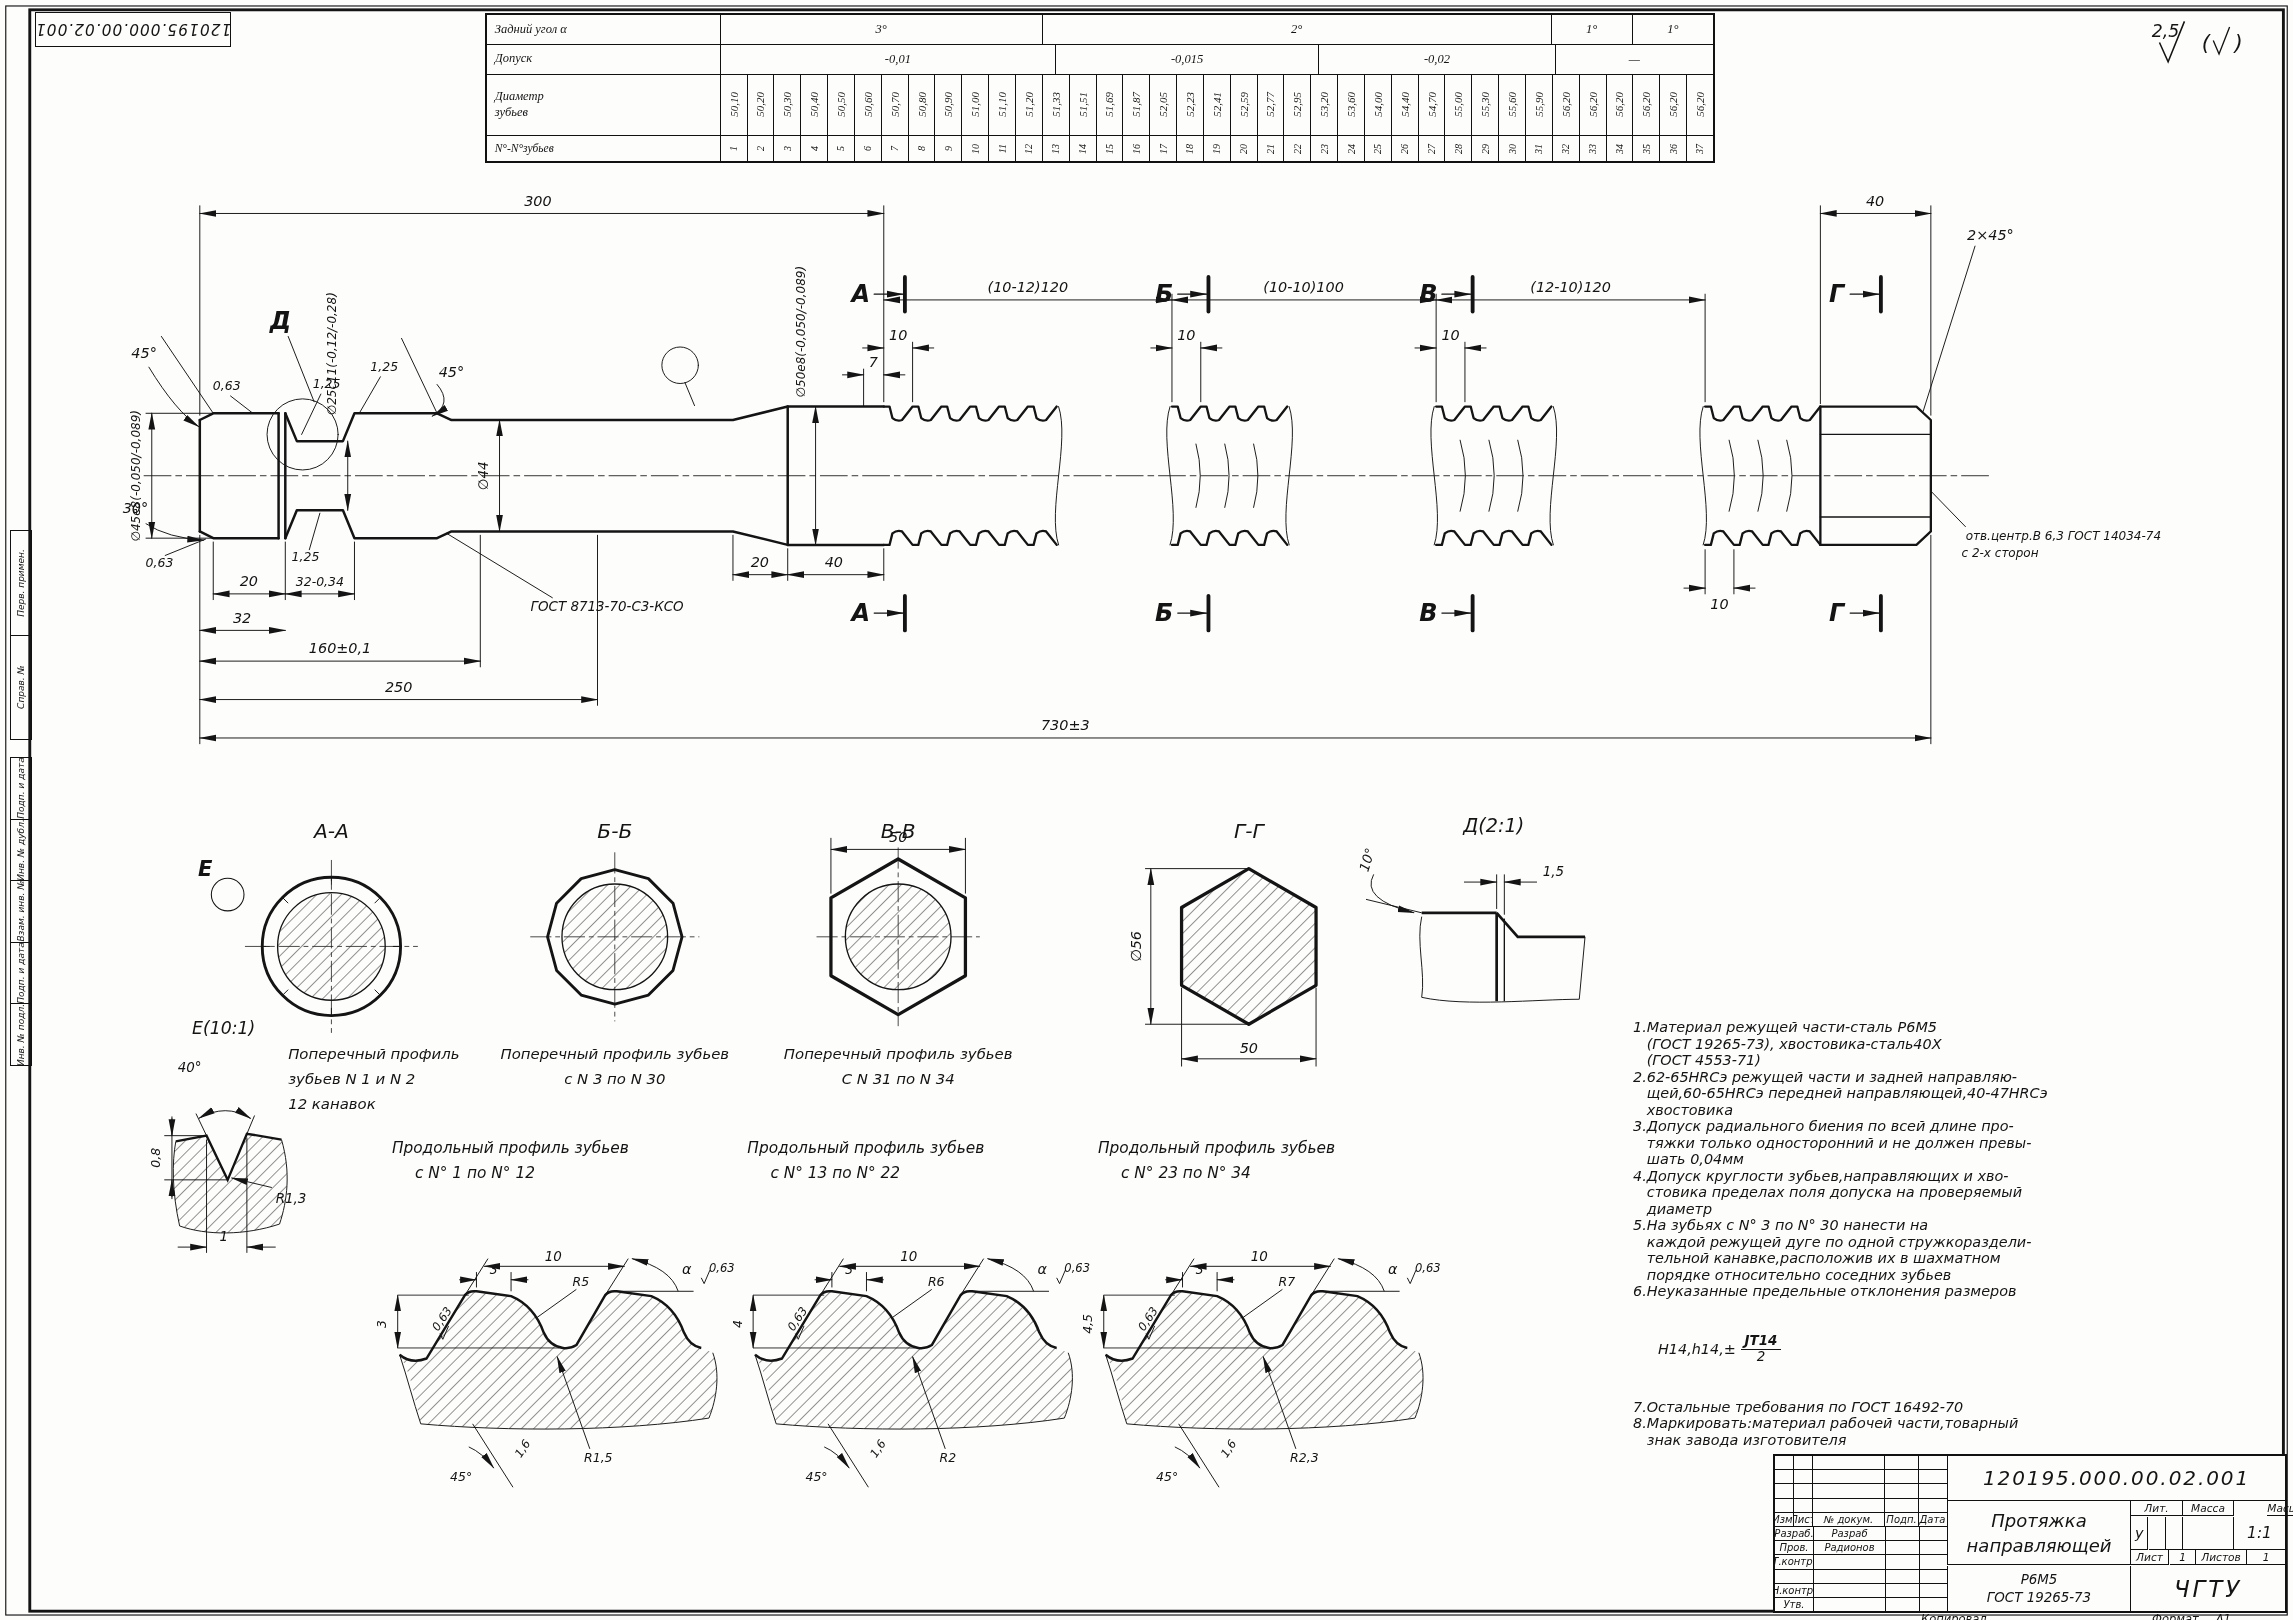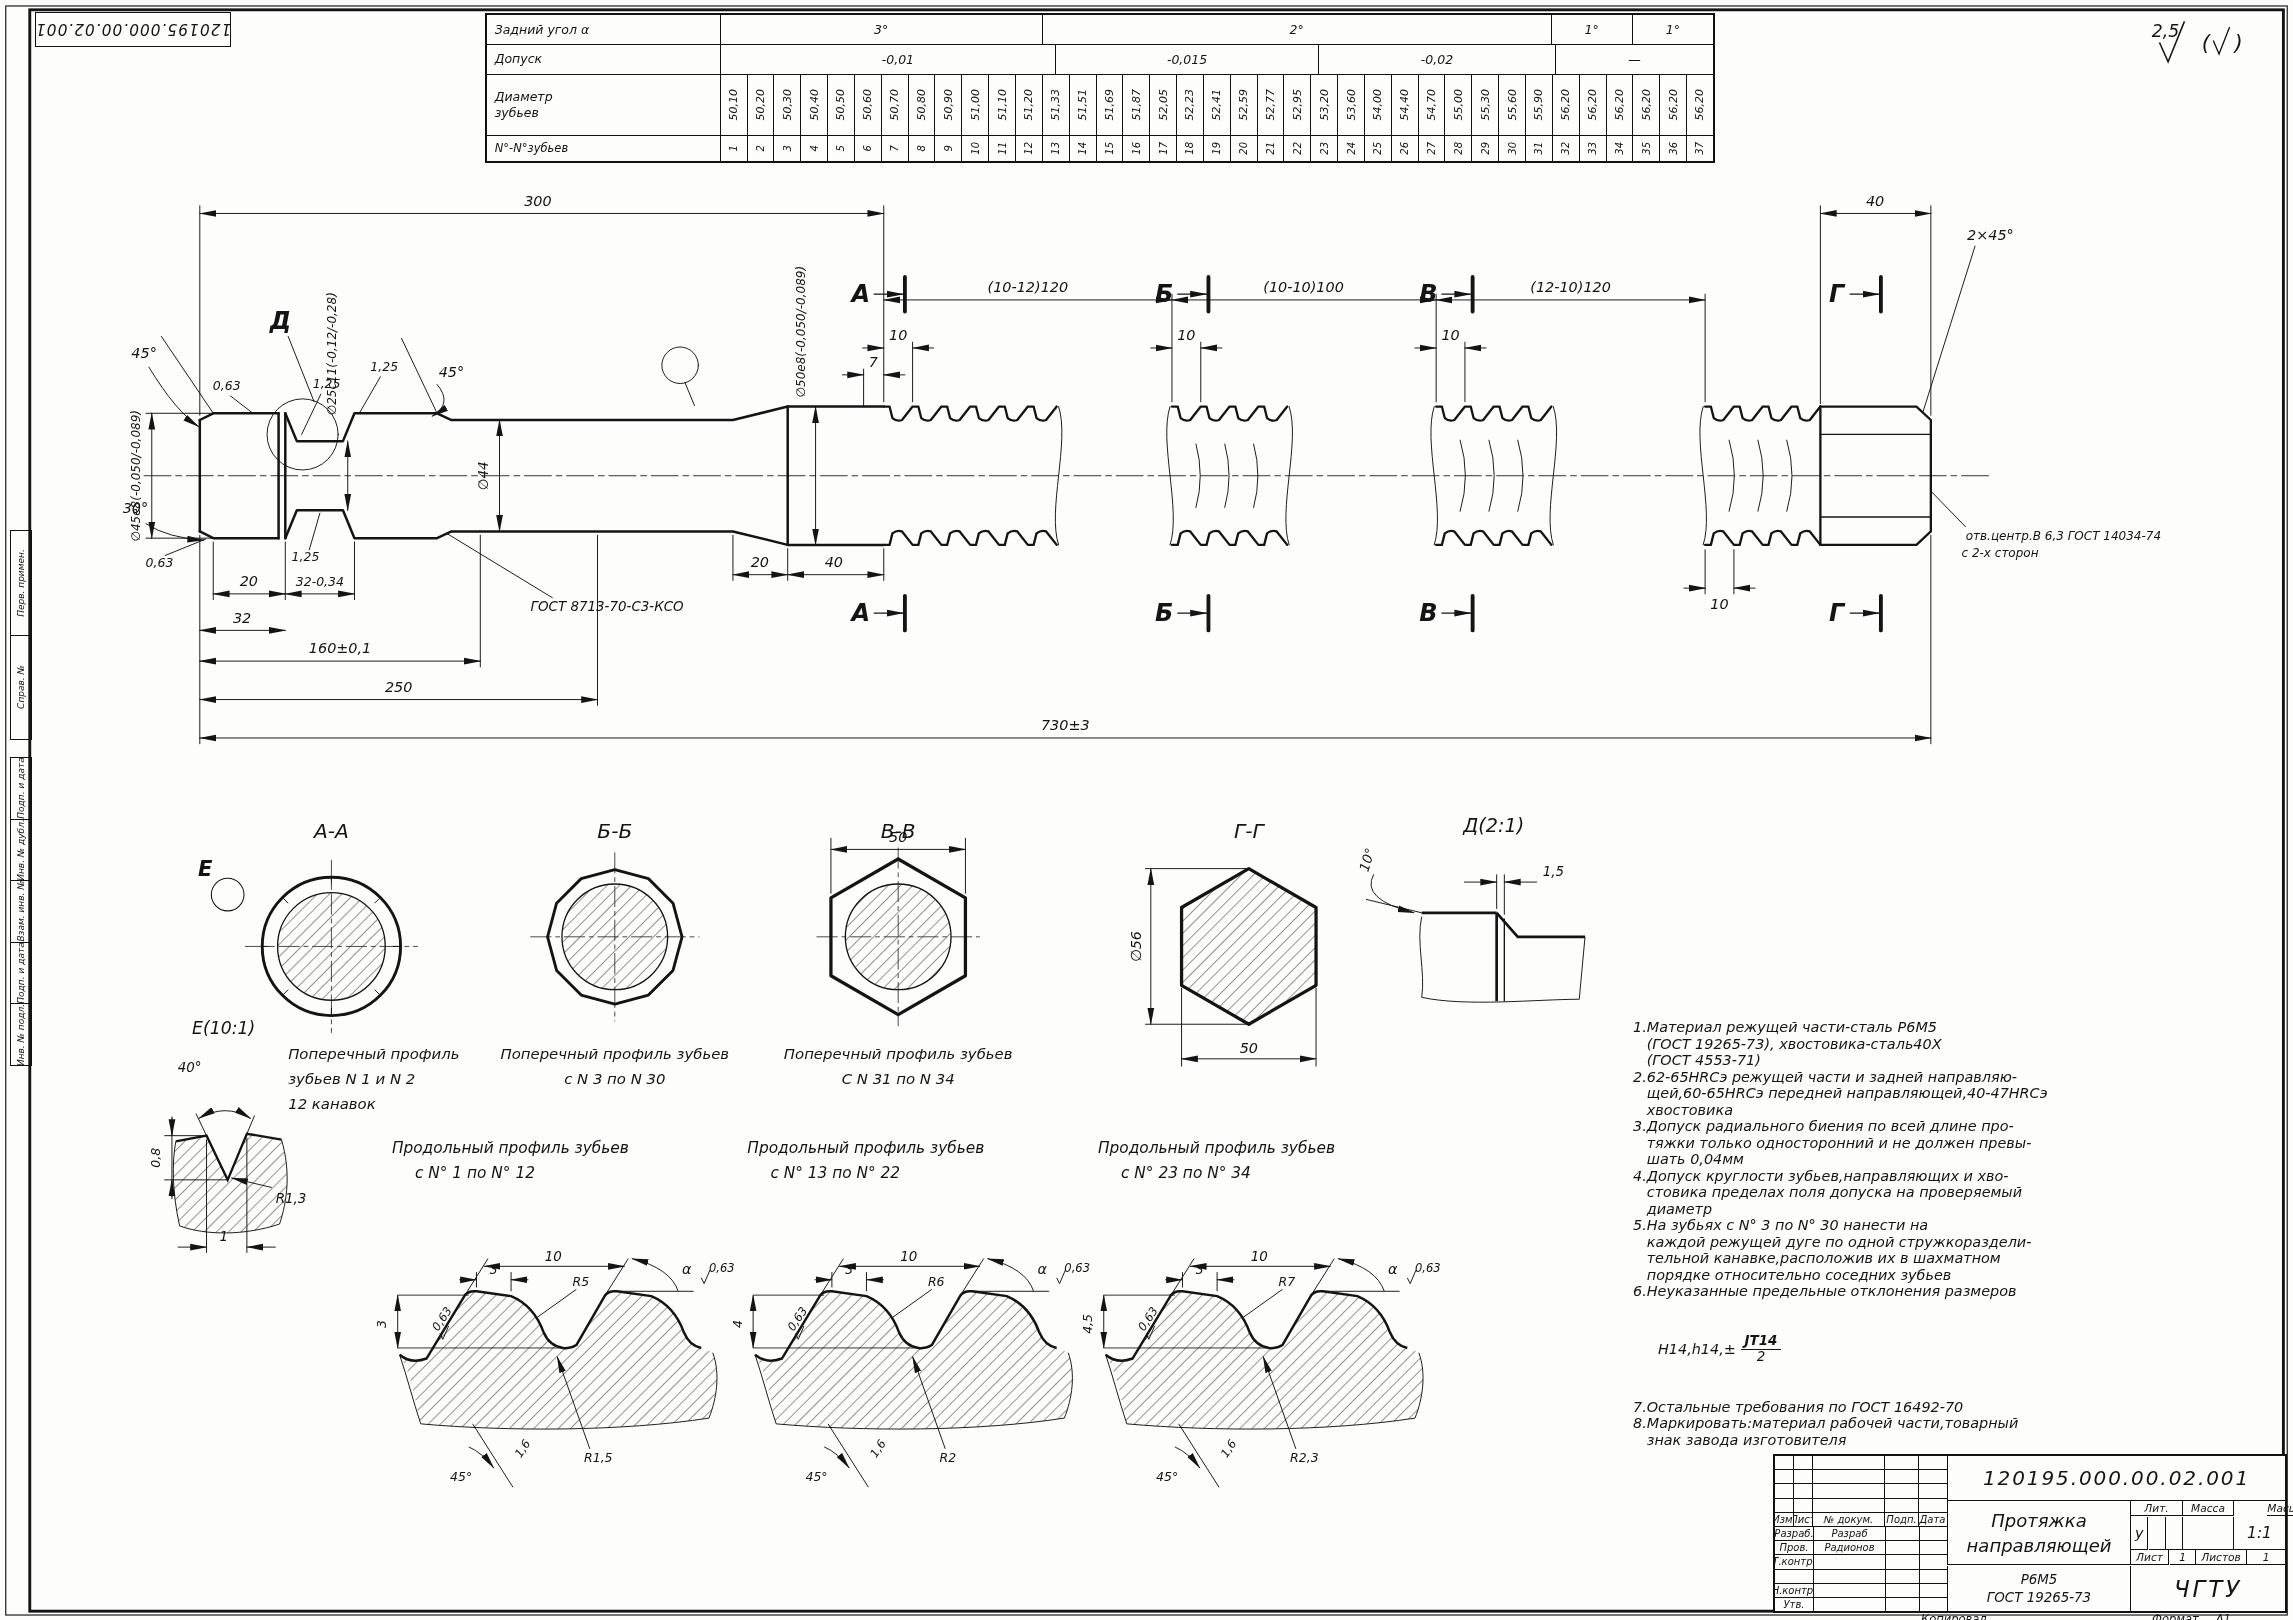--- a/index.html
+++ b/index.html
@@ -4,21 +4,21 @@
 <style>
   html,body{margin:0;padding:0;background:#777;}
   .page{position:relative;width:2293px;height:1621px;background:#fdfdfc;overflow:hidden;
         font-family:"DejaVu Sans",sans-serif;font-style:italic;color:#141414;}
   svg{font-family:"DejaVu Sans",sans-serif;font-style:italic;fill:#141414;}
   svg text{fill:#141414;}
   .abs{position:absolute;}
   
   .ttable{left:485px;top:13.4px;width:1226px;height:146px;border:2.4px solid #111;
           display:flex;flex-direction:column;background:#fdfdfc;font-size:12.5px;}
-  .trow{display:flex;border-bottom:1.4px solid #111;}
+  .trow{display:flex;border-bottom:1.4px solid #111;font-family:Liberation Serif, serif;}
   .trow:last-child{border-bottom:none;}
   .tlabel{width:225px;flex:0 0 225px;border-right:1.4px solid #111;display:flex;
           flex-direction:column;justify-content:center;padding-left:7.7px;line-height:1.25;}
   .tvals{flex:1;display:flex;}
   .gcell{border-right:1.4px solid #111;display:flex;align-items:center;justify-content:center;}
   .gcell:last-child{border-right:none;}
   .dcell{flex:1 1 0;border-right:1px solid #111;display:flex;align-items:center;justify-content:center;overflow:hidden;}
   .dcell:last-child{border-right:none;}
   .vtext{writing-mode:vertical-rl;transform:rotate(180deg);font-size:11px;white-space:nowrap;}
   .r-angle{height:29px;} .r-tol{height:29px;gap:20px;} .r-dia{height:61px;} .r-num{height:26px;}

